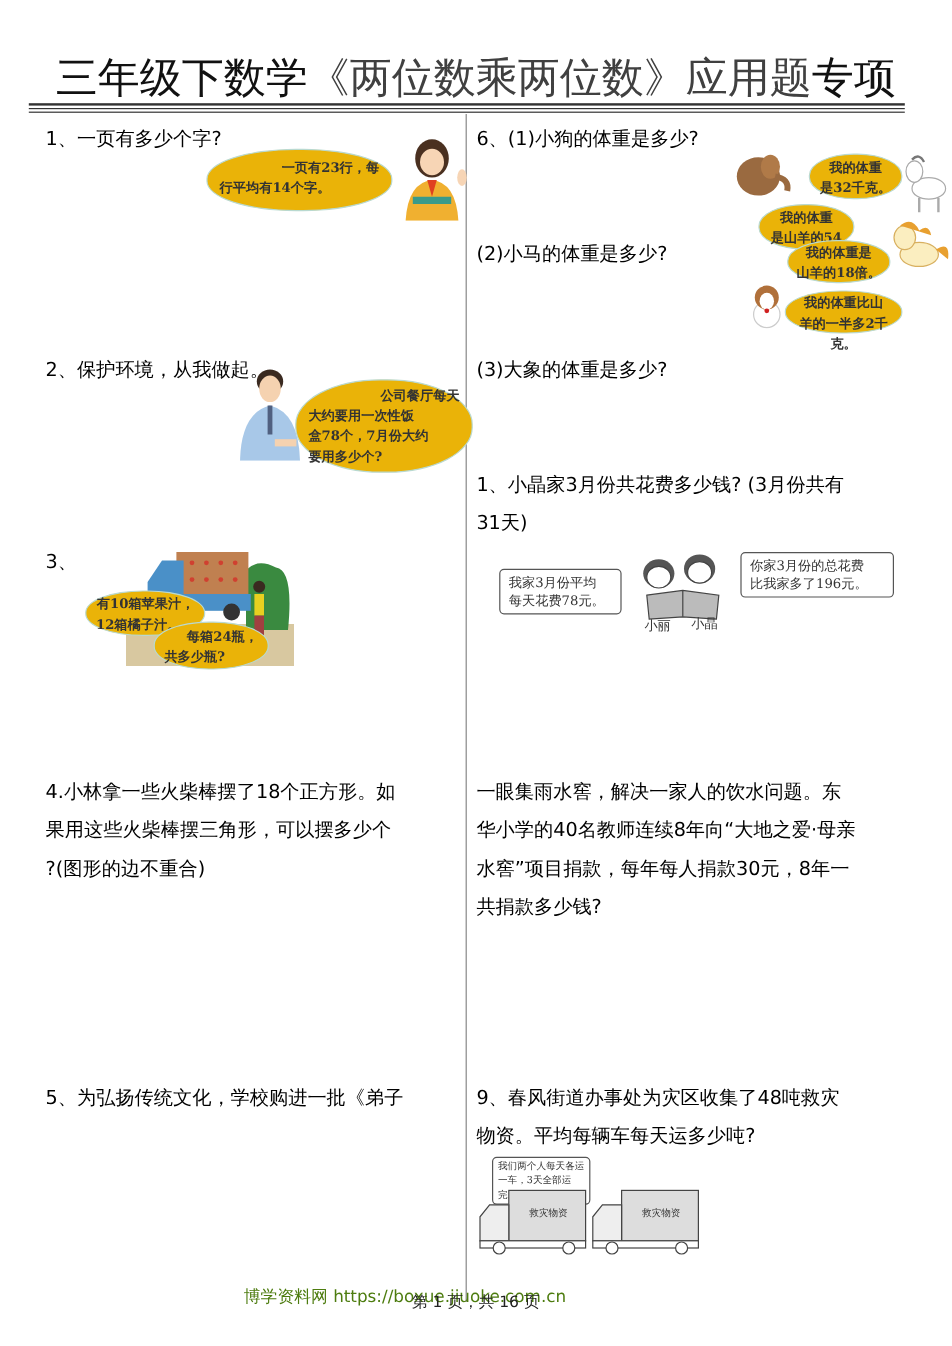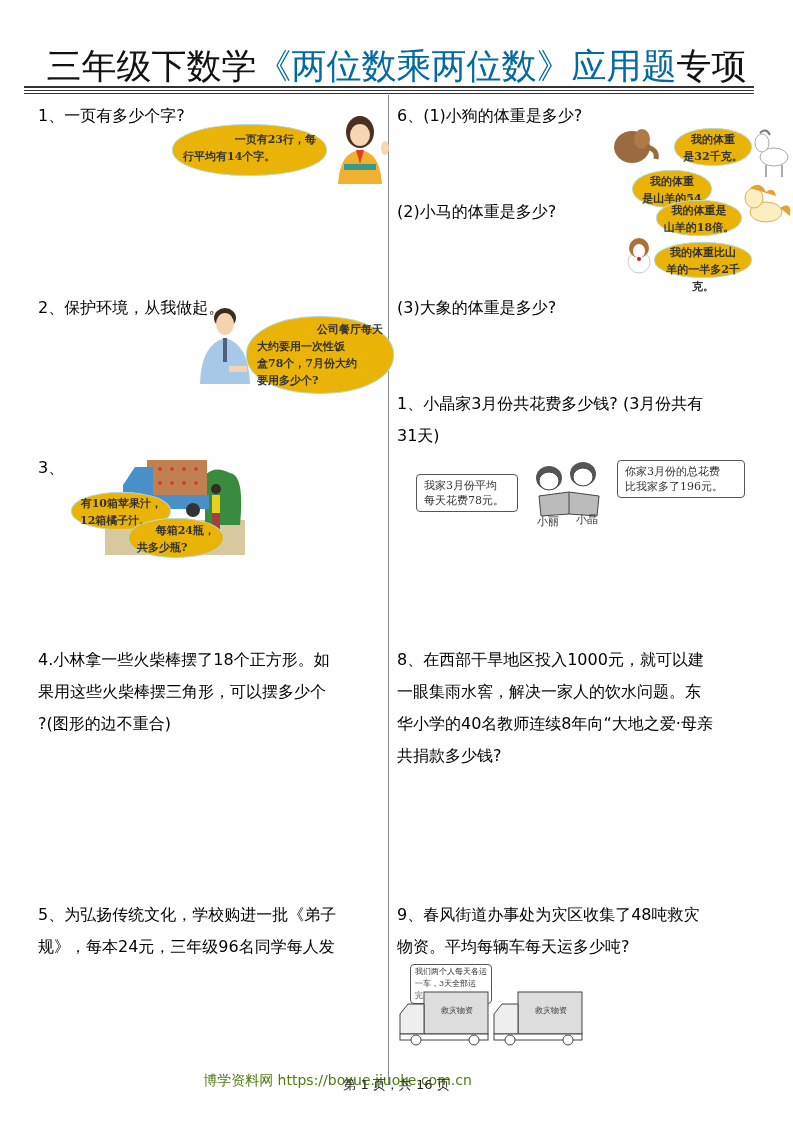--- a/index.html
+++ b/index.html
@@ -1,19 +1,19 @@
 <!DOCTYPE html>
 <html><head>
 <meta charset="utf-8">
 <style>
 *{box-sizing:border-box;margin:0;padding:0}
 html,body{width:793px;height:1122px;background:#fff;overflow:hidden}
 body{position:relative;font-family:"DejaVu Sans","Liberation Sans",sans-serif;color:#222}
 .title{position:absolute;left:0;top:44px;width:793px;text-align:center;font-size:35px;letter-spacing:0px;line-height:44px;white-space:nowrap;color:#111}
-.title .red{color:#0369a1}
+.title .red{color:#404040}
 .rule{position:absolute;left:24px;width:730px;background:#333}
 .vline{position:absolute;left:388px;top:95px;width:1px;height:990px;background:#888}
 .q{position:absolute;font-size:16px;line-height:32px;color:#000000;white-space:nowrap}
 .bubble{position:absolute;background:#eab308;border:1.5px solid #b9d9d0;border-radius:48%;font-family:"DejaVu Serif",serif;font-weight:bold;font-size:11px;line-height:17px;color:#333;padding:6px 10px;text-align:center}
 .rbox{position:absolute;background:#fff;border:1.5px solid #555;border-radius:4px;font-family:"DejaVu Serif",serif;font-size:11px;line-height:15px;color:#333;padding:3px 7px}
 .fig{position:absolute}
 .lbl{position:absolute;font-family:"DejaVu Serif",serif;font-size:11px;color:#333}
 .footer{position:absolute;top:1072px;left:0;width:675px;text-align:center;font-size:14px;color:#4d7c0f}
 .pageno{position:absolute;top:1076px;left:0;width:793px;text-align:center;font-size:13px;color:#222}
 </style>
@@ -88,21 +88,20 @@
 </div>
 
 <div class="q" style="left:38px;top:644px">
   <div>4.小林拿一些火柴棒摆了18个正方形。如</div>
   <div>果用这些火柴棒摆三角形，可以摆多少个</div>
   <div>?(图形的边不重合)</div>
 </div>
 
 <div class="q" style="left:38px;top:899px">
   <div>5、为弘扬传统文化，学校购进一批《弟子</div>
-  <div>规》，每本24元，三年级96名同学每人发</div>
 </div>
 
 <div class="q" style="left:397px;top:100px">6、(1)小狗的体重是多少?</div>
 <div class="q" style="left:397px;top:196px">(2)小马的体重是多少?</div>
 <div class="q" style="left:397px;top:292px">(3)大象的体重是多少?</div>
 
 <svg class="fig" style="left:612px;top:125px" width="48" height="42">
   <ellipse cx="20" cy="22" rx="18" ry="16" fill="#9a6a40"></ellipse>
   <ellipse cx="30" cy="14" rx="8" ry="10" fill="#b07a48"></ellipse>
   <path d="M34 22 Q46 24 44 34" stroke="#9a6a40" stroke-width="5" fill="none"></path>
@@ -160,23 +159,23 @@
   <line x1="44" y1="34" x2="44" y2="56" stroke="#444"></line>
 </svg>
 <div class="lbl" style="left:537px;top:514px">小丽</div>
 <div class="lbl" style="left:576px;top:512px">小晶</div>
 <div class="rbox" style="left:617px;top:460px;width:128px">
   <div>你家3月份的总花费</div>
   <div>比我家多了196元。</div>
 </div>
 
 <div class="q" style="left:397px;top:644px">
-  <div>8、在西部干旱地区投入1000元，就可以建</div>
   <div>一眼集雨水窖，解决一家人的饮水问题。东</div>
   <div>华小学的40名教师连续8年向“大地之爱·母亲</div>
+  <div>水窖”项目捐款，每年每人捐款30元，8年一</div>
   <div>共捐款多少钱?</div>
 </div>
 
 <div class="q" style="left:397px;top:899px">
   <div>9、春风街道办事处为灾区收集了48吨救灾</div>
   <div>物资。平均每辆车每天运多少吨?</div>
 </div>
 <div class="rbox" style="left:410px;top:964px;width:82px;font-size:8px;line-height:12px;padding:1px 4px;border-width:1px">
   <div>我们两个人每天各运</div>
   <div>一车，3天全部运完。</div>

